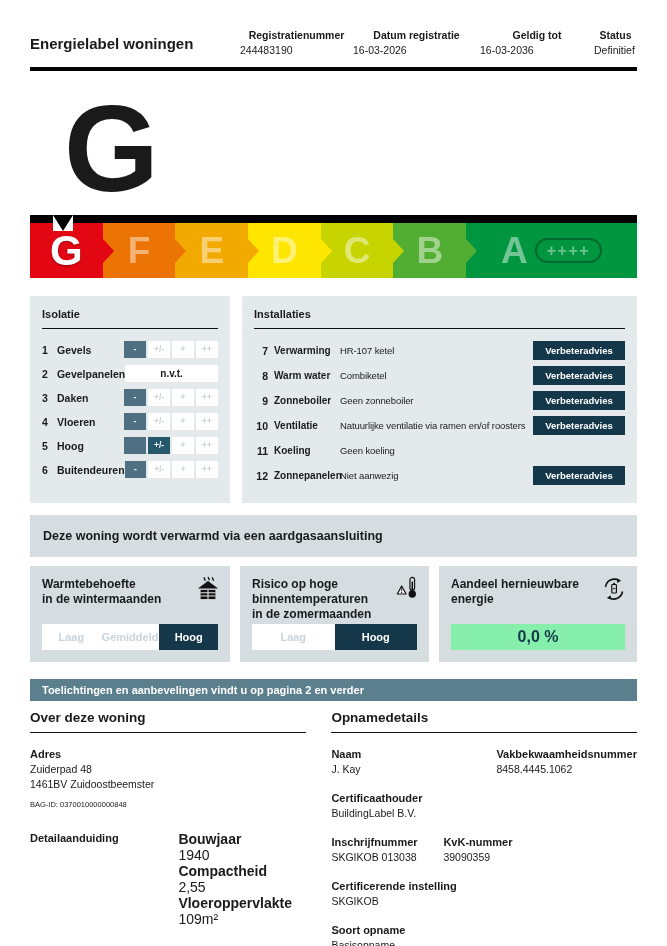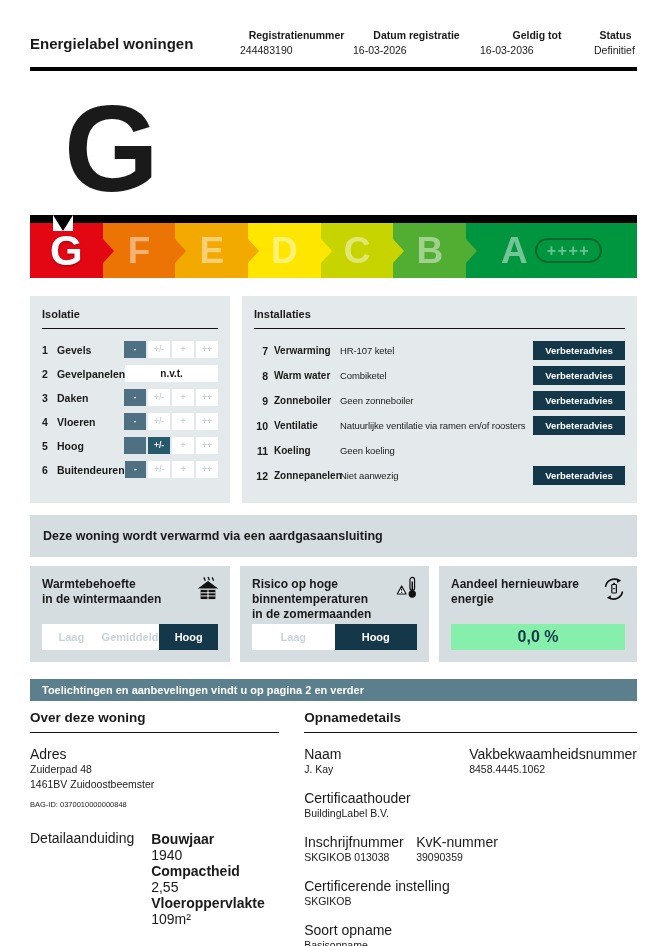--- a/index.html
+++ b/index.html
@@ -78,21 +78,21 @@
          display:flex; align-items:center; justify-content:center; }
   .opt.on { background:var(--navy); color:#fff; }
   .valuebar { margin-top:auto; height:26px; background:#86efac; color:var(--navy);
               font-size:16px; font-weight:bold; display:flex; align-items:center; justify-content:center; }
   .notebanner { margin-top:17px; background:var(--teal); color:#fff; font-size:11px; font-weight:bold; padding:5px 12px; }
 
   
   .details { display:flex; gap:25px; margin-top:9px; }
   .col-l { width:282px; } .col-r { flex:1; position:relative; }
   .details h2 { font-size:13.5px; font-weight:bold; padding-bottom:7px; border-bottom:1.5px solid #111; margin-bottom:14px; }
-  .lab { font-size:14px; font-weight:normal; line-height:15px; }
+  .lab { font-size:11px; font-weight:bold; line-height:15px; }
   .txt { font-size:10.5px; line-height:15px; }
   .bagid { font-size:7.5px; margin-top:8px; }
   .detailrow { display:flex; margin-top:22px; }
   .detailrow .lab { flex:1; }
   .facts { width:128px; }
   .fact { display:flex; font-size:14px; line-height:16px;flex-direction:column; }
   .fact .fl { flex:1; font-weight:bold; }
   .woningrow { display:flex; margin-top:34px; }
   .woningrow .wtxt { flex:1; padding-top:4px; }
   .pairrow { display:flex; }

